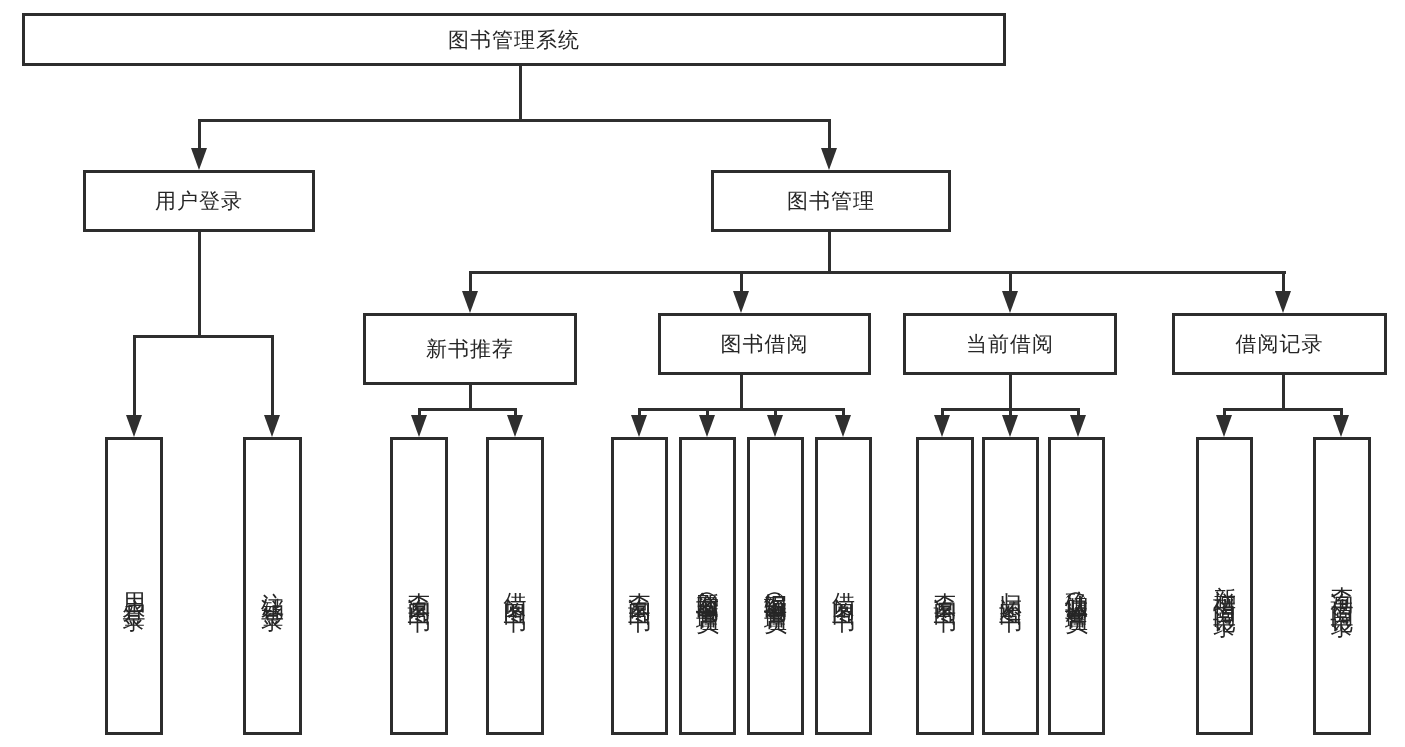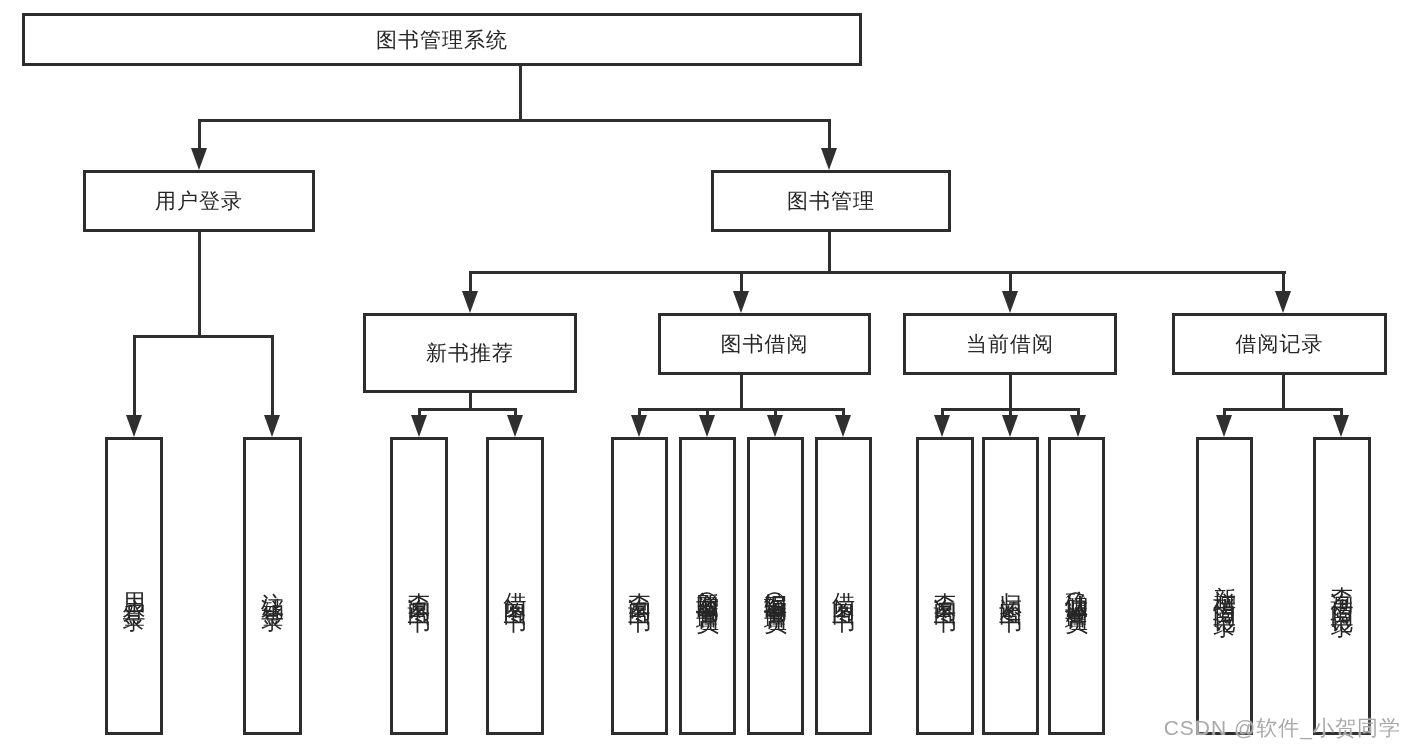--- a/index.html
+++ b/index.html
@@ -78,21 +78,21 @@
     letter-spacing: 1px;
     z-index: 3;
     text-shadow: 0 0 2px #ffffff;
   }
 </style>
 </head>
 <body>
 
 <div class="canvas">
 
-  <div class="node" style="left:22px; top:13px; width:840px; height:53px;">图书管理系统</div>
+  <div class="node" style="left:22px; top:13px; width:984px; height:53px;">图书管理系统</div>
 
   <div class="vline" style="left:519px; top:66px; height:53px;"></div>
   <div class="hline" style="left:198px; top:119px; width:633px;"></div>
   <div class="vline" style="left:198px; top:119px; height:29px;"></div>
   <div class="arrow" style="left:191px; top:148px;"></div>
   <div class="vline" style="left:828px; top:119px; height:29px;"></div>
   <div class="arrow" style="left:821px; top:148px;"></div>
 
   <div class="node" style="left:83px; top:170px; width:232px; height:62px;">用户登录</div>
   <div class="node" style="left:711px; top:170px; width:240px; height:62px;">图书管理</div>
@@ -108,21 +108,21 @@
   <div class="hline" style="left:469px; top:271px; width:817px;"></div>
   <div class="vline" style="left:469px; top:271px; height:22px;"></div>
   <div class="arrow" style="left:462px; top:291px;"></div>
   <div class="vline" style="left:740px; top:271px; height:22px;"></div>
   <div class="arrow" style="left:733px; top:291px;"></div>
   <div class="vline" style="left:1009px; top:271px; height:22px;"></div>
   <div class="arrow" style="left:1002px; top:291px;"></div>
   <div class="vline" style="left:1282px; top:271px; height:22px;"></div>
   <div class="arrow" style="left:1275px; top:291px;"></div>
 
-  <div class="node" style="left:363px; top:313px; width:214px; height:80px;">新书推荐</div>
+  <div class="node" style="left:363px; top:313px; width:214px; height:72px;">新书推荐</div>
   <div class="node" style="left:634px; top:313px; width:213px; height:62px;margin-left:24px;">图书借阅</div>
   <div class="node" style="left:1172px; top:313px; width:215px; height:62px;">借阅记录</div>
   <div class="node" style="left:903px; top:313px; width:214px; height:62px;">当前借阅</div>
 
   <div class="vline" style="left:469px; top:375px; height:33px;"></div>
   <div class="hline" style="left:418px; top:408px; width:99px;"></div>
   <div class="vline" style="left:418px; top:408px; height:8px;"></div>
   <div class="arrow" style="left:411px; top:415px;"></div>
   <div class="vline" style="left:514px; top:408px; height:8px;"></div>
   <div class="arrow" style="left:507px; top:415px;"></div>
@@ -165,15 +165,14 @@
   <div class="leaf" style="left:747px; width:57px; letter-spacing:3px;">编辑图书（管理员）</div>
   <div class="leaf" style="left:815px; width:57px;">借阅图书</div>
 
   <div class="leaf" style="left:916px; width:58px;">查询图书</div>
   <div class="leaf" style="left:982px; width:57px;">归还图书</div>
   <div class="leaf" style="left:1048px; width:57px; letter-spacing:3px;">确认归还（管理员）</div>
 
   <div class="leaf" style="left:1196px; width:57px;">新增借阅记录</div>
   <div class="leaf" style="left:1313px; width:58px;">查询借阅记录</div>
 
-  <div class="watermark">CSDN @软件_小贺同学</div>
 
 </div>
 
 </body></html>

